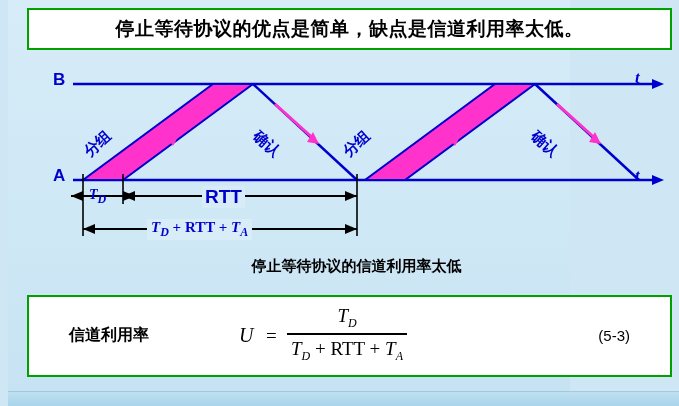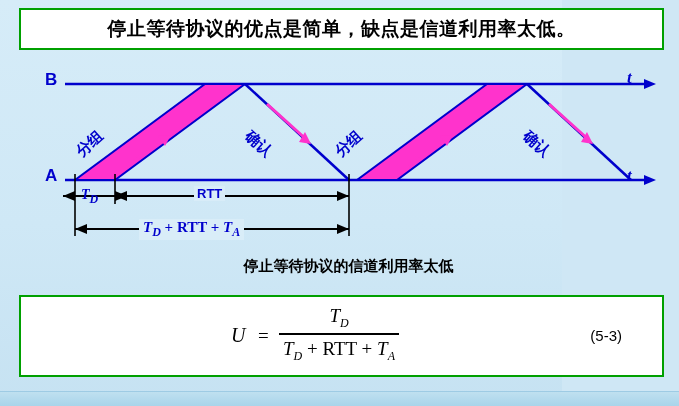--- a/index.html
+++ b/index.html
@@ -4,21 +4,21 @@
 <style>
   html,body{margin:0;padding:0;}
   body{
     width:679px;height:406px;
     background:#cfe7f5;
     font-family:"Liberation Sans", sans-serif;
     overflow:hidden;
     position:relative;
   }
   .slide{
-    position:absolute;left:0;top:0;width:562px;height:406px;
+    position:absolute;left:8px;top:0;width:562px;height:406px;
     background:linear-gradient(180deg,#d6ecf8 0%, #cfe8f6 55%, #c6e2f2 100%);
   }
   .bottom-strip{
     position:absolute;left:0;bottom:0;width:679px;height:14px;
     background:linear-gradient(180deg,#bfe0f0 0%, #a9d4ea 100%);
     border-top:1px solid #9ecbe4;
   }
   
   .title-box{
     position:absolute;left:19px;top:8px;width:641px;height:38px;
@@ -64,21 +64,21 @@
   .eqnum{
     position:absolute;right:40px;top:30px;font-size:15px;font-weight:normal;color:#000;
   }
   
   .lbl{position:absolute;font-weight:bold;color:#0000cc;}
   .lbl-b{left:26px;top:14px;font-size:17px;}
   .lbl-a{left:26px;top:110px;font-size:17px;}
   .lbl-t1{left:608px;top:12px;font-size:17px;font-style:italic;font-family:"Liberation Serif",serif;}
   .lbl-t2{left:608px;top:110px;font-size:17px;font-style:italic;font-family:"Liberation Serif",serif;}
   .rtt{
-    position:absolute;left:175px;top:130px;font-size:13px;font-weight:bold;color:#0000cc;
+    position:absolute;left:175px;top:130px;font-size:19px;font-weight:bold;color:#0000cc;
     background:#d8ecf8;padding:0 3px;
   }
   .sum{
     position:absolute;left:120px;top:163px;font-size:15px;font-weight:bold;color:#0000cc;
     background:#d9edf8;padding:0 4px;font-family:"Liberation Serif",serif;
   }
   .td{
     position:absolute;left:62px;top:131px;font-size:14px;font-weight:bold;color:#0000cc;
     font-family:"Liberation Serif",serif;
   }
@@ -159,20 +159,21 @@
     </div>
     <div class="rtt">RTT</div>
     <div class="sum">
       <span class="italic">T</span><span class="sub">D</span><span> + RTT + </span><span class="italic">T</span><span class="sub">A</span>
     </div>
   </div>
 
   <div class="caption">停止等待协议的信道利用率太低</div>
 
   <div class="formula-box">
+    <div class="formula-label">信道利用率</div>
     <div class="eq-u">U</div>
     <div class="eq-equals">=</div>
     <div class="frac">
       <div class="num">
         <span class="italic">T</span><span class="sub">D</span>
       </div>
       <div class="bar"></div>
       <div class="den">
         <span class="italic">T</span><span class="sub">D</span><span> + RTT + </span><span class="italic">T</span><span class="sub">A</span>
       </div>

